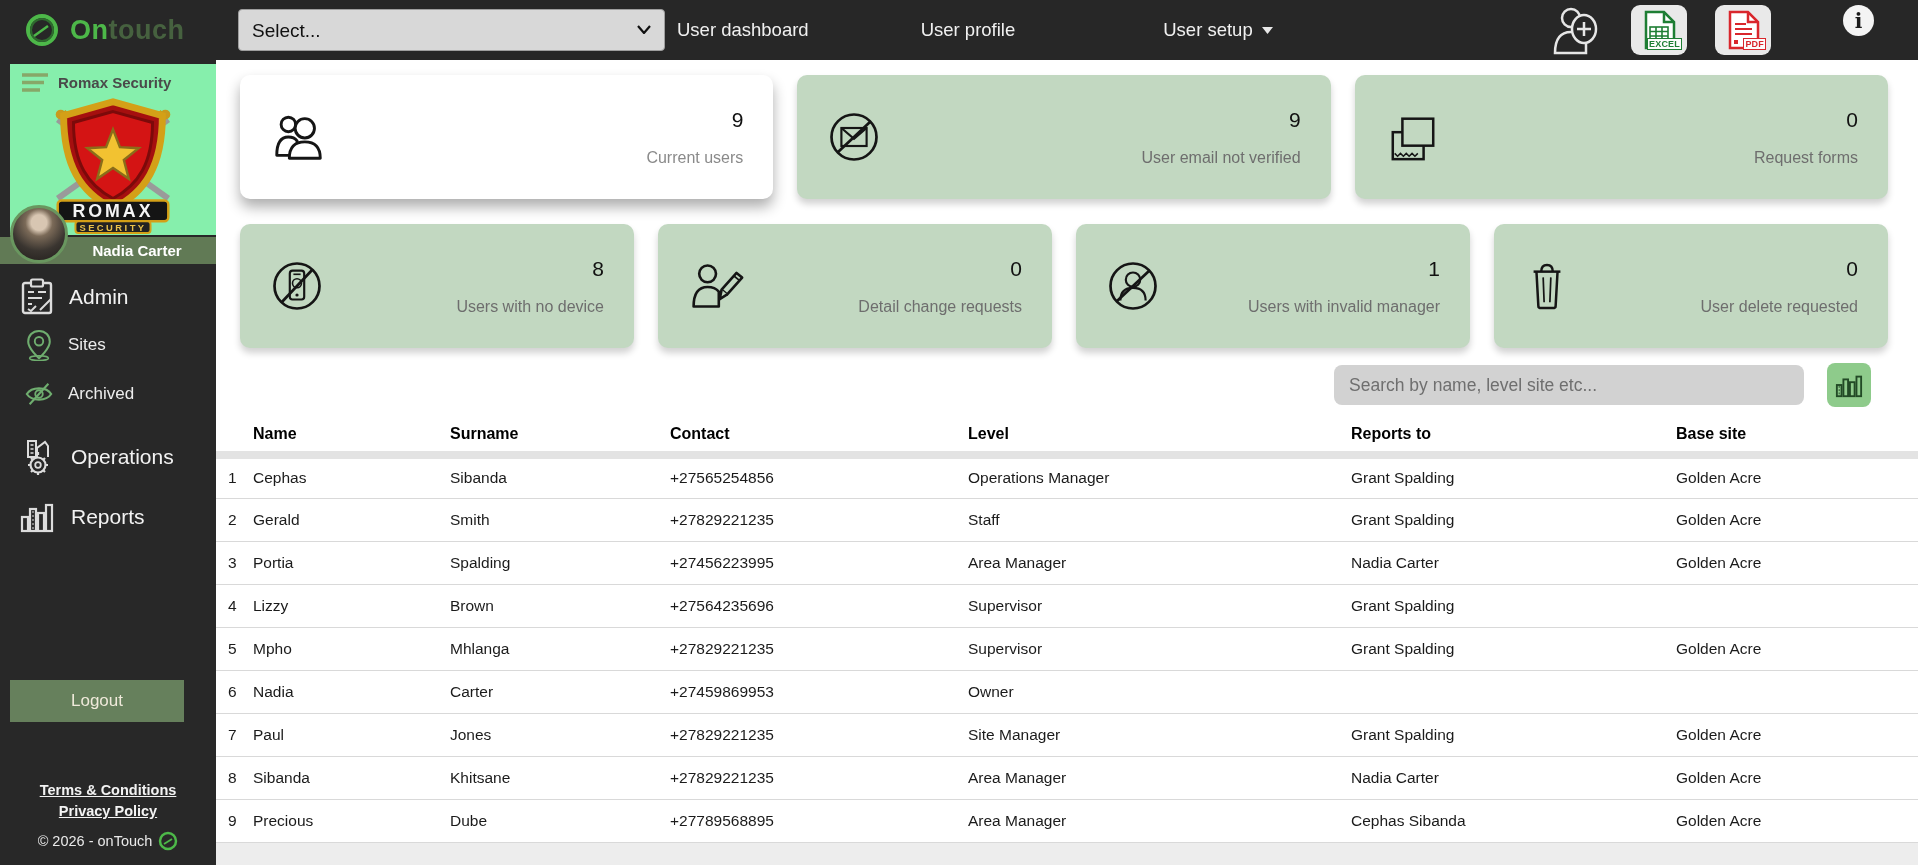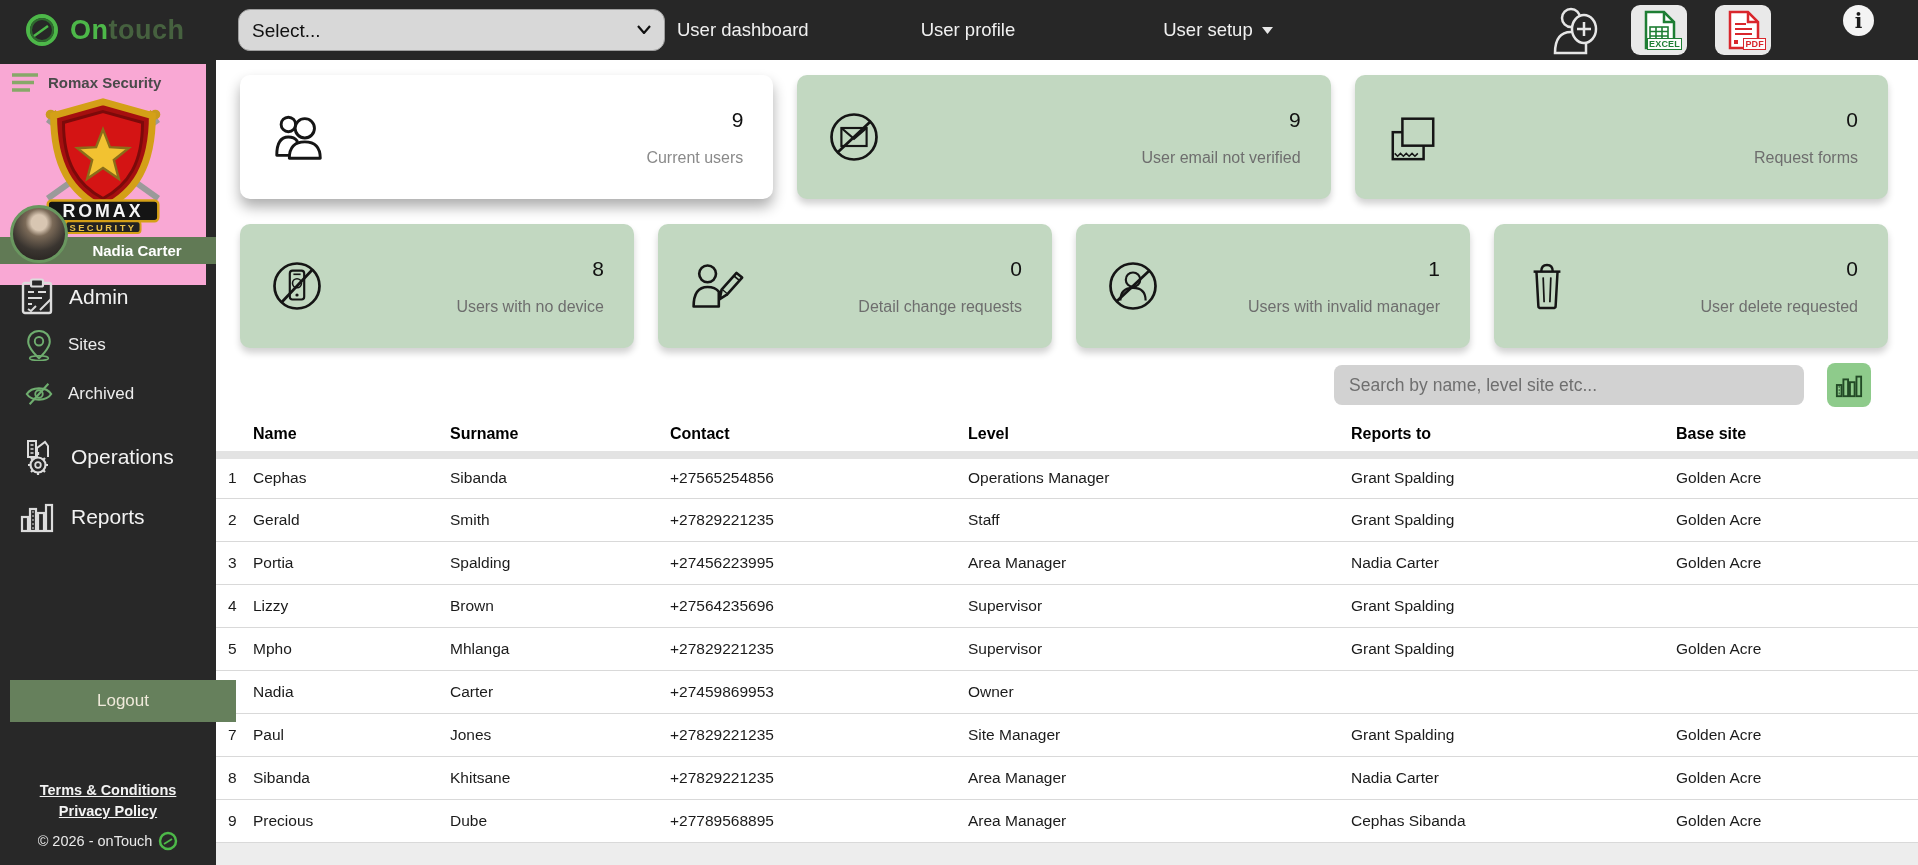--- a/index.html
+++ b/index.html
@@ -8,58 +8,58 @@
 
   
   .topbar { position:absolute; left:0; top:0; width:1918px; height:60px;
     background:#272727; display:flex; align-items:center; z-index:5; }
   .brand { width:216px; flex:none; display:flex; align-items:center; gap:10px; padding-left:24px; }
   .brand-text { font-size:27px; font-weight:bold; letter-spacing:.5px; }
   .brand-on { color:#4db849; }
   .brand-touch { color:#46613f; }
   .select-wrap { position:relative; margin-left:22px; }
   select.top-select { width:427px; height:42px; background:#d8d8d8; border:1px solid #9e9e9e;
-    border-radius:12px; font-size:19px; color:#111; padding:0 34px 0 13px;
+    border-radius:4px; font-size:19px; color:#111; padding:0 34px 0 13px;
     appearance:none; -webkit-appearance:none; font-family:"Liberation Sans", sans-serif; }
   .select-caret { position:absolute; right:14px; top:16px; pointer-events:none; }
   .top-nav { display:flex; align-items:center; }
   .nav-item { color:#f0f0f0; font-size:18.5px; cursor:pointer; display:flex; align-items:center; gap:9px; }
   .nav-item.n1 { margin-left:12px; }
   .nav-item.n2 { margin-left:112px; }
   .nav-item.n3 { margin-left:148px; }
   .top-icons { margin-left:auto; display:flex; align-items:flex-start; gap:28px; padding-right:44px; }
   .doc-badge { width:56px; height:50px; background:#e9e9e9; border-radius:9px; position:relative;
     display:flex; align-items:center; justify-content:center; cursor:pointer; }
   .doc-label { position:absolute; bottom:5px; right:5px; font-size:9px; font-weight:bold;
     background:#fcfcfc; padding:0 1px; letter-spacing:.2px; }
   .doc-label.excel { color:#1e7e34; border:1px solid #1e7e34; }
   .doc-label.pdf { color:#d9262c; border:1px solid #d9262c; }
   .info-circle { width:31px; height:31px; border-radius:50%; background:#f4f4f4; color:#1c1c1c;
     display:flex; align-items:center; justify-content:center; margin-left:44px;
     font-family:"DejaVu Serif", serif; font-weight:bold; font-size:20px; cursor:pointer; }
 
   
   .sidebar { position:absolute; left:0; top:60px; width:216px; height:805px; background:#282828; z-index:4; }
-  .logo-panel { position:absolute; left:0; top:4px; width:206px; height:221px; background:#f9a8d4; overflow:hidden; }
+  .logo-panel { position:absolute; left:10px; top:4px; width:206px; height:171px; background:#86efac; overflow:hidden; }
   .panel-head { display:flex; align-items:flex-start; gap:10px; padding:9px 4px 0 12px; }
   .company-name { font-size:15px; font-weight:bold; color:#4a4a4a; padding-top:1px; }
   .shield { display:block; margin:-8px auto 0; }
   .avatar { position:absolute; left:10px; top:145px; width:58px; height:58px; border-radius:50%;
     border:3px solid #69975f; z-index:3;
     background: radial-gradient(circle at 50% 28%, #d8c6b2 0 17%, #7b6a58 30%, #3a3530 62%, #201d1a 100%); }
   .user-band { position:absolute; left:0; top:177px; width:216px; height:27px; background:#617a55;
     display:flex; align-items:center; justify-content:center; padding-left:58px;
     color:#fff; font-weight:bold; font-size:15px; }
   .menu { position:absolute; left:0; top:214px; width:216px; }
   .m-item { display:flex; align-items:center; cursor:pointer; }
   .m-section { height:46px; padding-left:20px; gap:15px; color:#f2f2f2; font-size:21px; }
   .m-sub { height:49px; padding-left:24px; gap:14px; color:#ececec; font-size:17px; }
   .mt-ops { margin-top:16px; }
   .mt-rep { margin-top:14px; }
-  .logout-btn { position:absolute; left:10px; top:620px; width:226px; height:42px; background:#66805c;
+  .logout-btn { position:absolute; left:10px; top:620px; width:174px; height:42px; background:#66805c;
     color:#efe9da; font-size:17px; display:flex; align-items:center; justify-content:center;
     border:none; cursor:pointer; font-family:"Liberation Sans", sans-serif; }
   .side-footer { position:absolute; left:0; bottom:14px; width:216px; text-align:center;margin-top:36px; }
   .foot-link { display:block; color:#f3f3f3; font-size:14.5px; font-weight:bold;
     text-decoration:underline; margin-top:5px; cursor:pointer; }
   .copyright { margin-top:12px; color:#e9e9e9; font-size:14.5px;
     display:flex; align-items:center; justify-content:center; gap:6px; }
 
   
   .main { position:absolute; left:216px; top:60px; width:1702px; height:805px; background:#fff;

